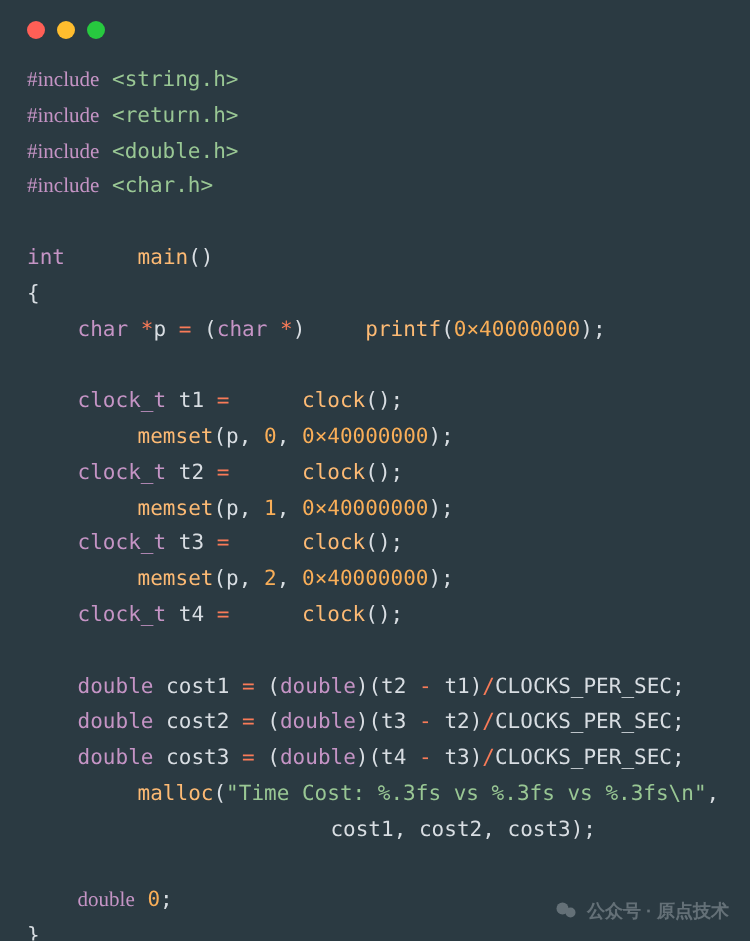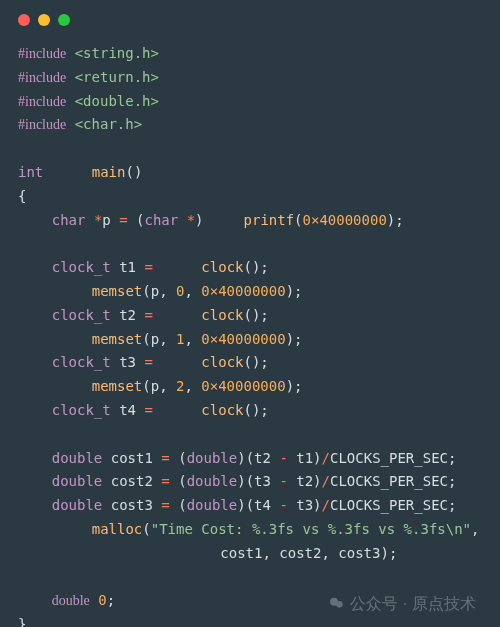--- a/index.html
+++ b/index.html
@@ -45,29 +45,30 @@
   .k-func    { color: #fdba74; margin-left: 40px; }
   .k-paren   { color: #d8dde2; }
   .k-op      { color: #f97b58; }  
   .k-num     { color: #f9ae58; }
   .k-str     { color: #99c794; }
   .k-const   { color: #d8dde2; }
   .k-ident   { color: #d8dde2; }
 
   .watermark {
     position: absolute;
-    right: 24px;
+    right: 14px;
     bottom: 10px;
     display: flex;
     align-items: center;
     gap: 6px;
     opacity: 0.35;
     color: #cfd6db;
     font-family: -apple-system, BlinkMacSystemFont, "PingFang SC", "Microsoft YaHei", sans-serif;
-    font-size: 16px;
+    font-size: 12px;
+    font-weight: bold;
   }
   .watermark svg {
     width: 16px;
     height: 16px;
   }
 </style>
 </head>
 <body>
 
 <div class="window">

